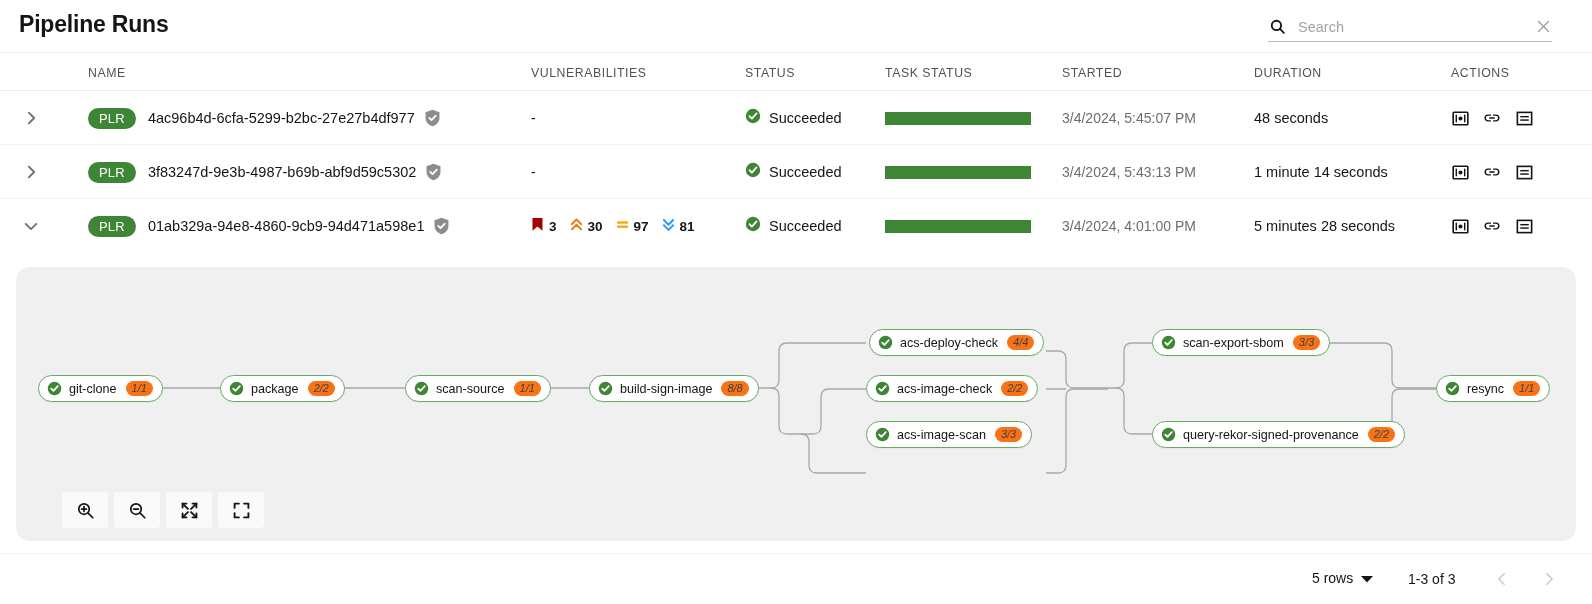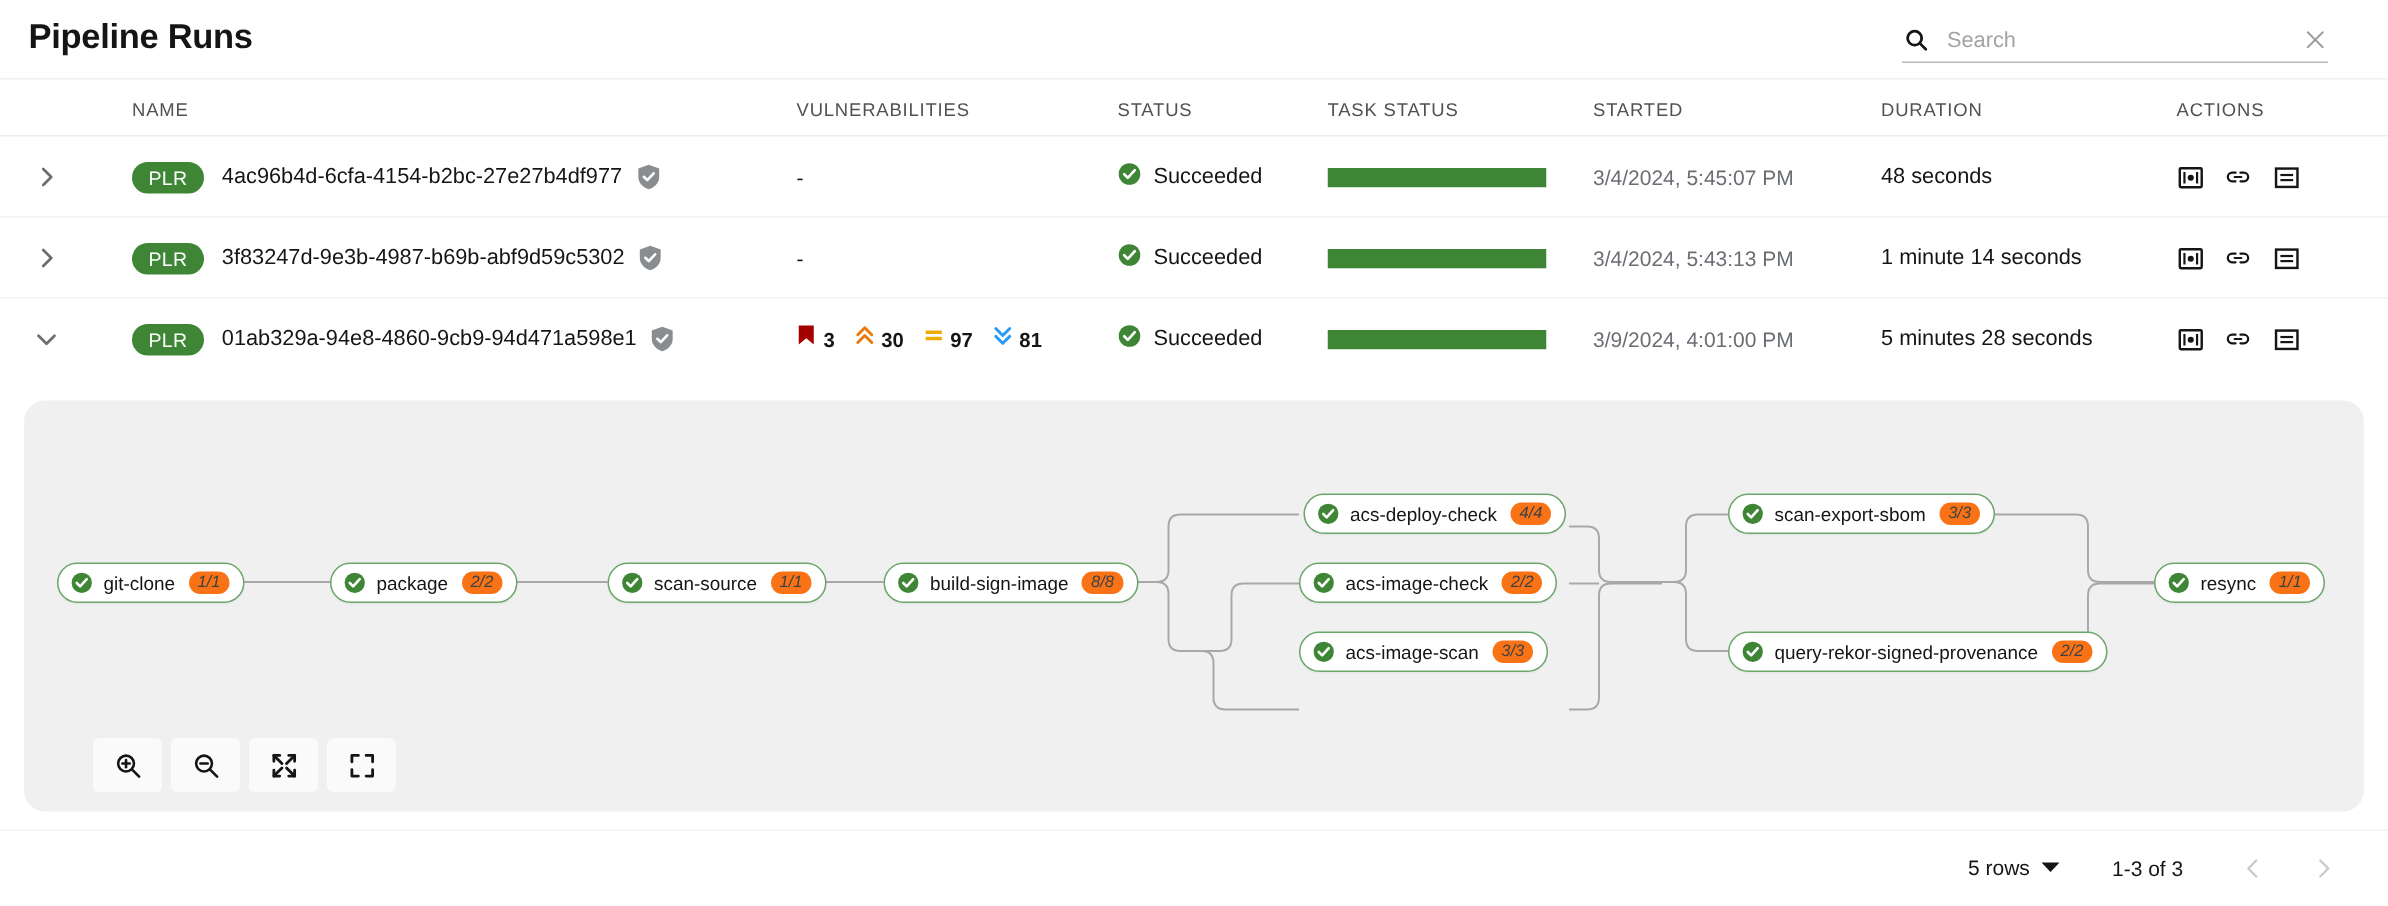--- a/index.html
+++ b/index.html
@@ -183,21 +183,21 @@
     </div>
 
     <div class="trow">
       <div class="cell toggle">
         <svg width="11" height="16" viewBox="0 0 12 18" fill="none" stroke="#6a6e73" stroke-width="2" stroke-linecap="round" stroke-linejoin="round">
             <polyline points="3,3 9,9 3,15"></polyline>
           </svg>
       </div>
       <div class="cell c-name">
         <span class="plr-badge">PLR</span>
-        <span class="run-name">4ac96b4d-6cfa-4154-b2bc-27e27b4df977</span>
+        <span class="run-name">4ac96b4d-6cfa-5299-b2bc-27e27b4df977</span>
         <span class="shield">
           <svg width="17" height="18" viewBox="0 0 20 22">
               <path d="M10 1 L18.5 4 V11 C18.5 16 14.6 19.6 10 21 C5.4 19.6 1.5 16 1.5 11 V4 Z" fill="#8a8d90"></path>
               <polyline points="6,10.8 8.8,13.6 14,8" fill="none" stroke="#fff" stroke-width="2.1" stroke-linecap="round" stroke-linejoin="round"></polyline>
             </svg>
         </span>
       </div>
       <div class="cell c-vuln">
         <span class="vuln-dash">-</span>
       </div>
@@ -373,21 +373,21 @@
             </svg>
         </span>
         <span class="status-text">Succeeded</span>
       </div>
       <div class="cell c-task">
         <div class="progress-track">
           <div class="progress-fill" style="width: 100%;"></div>
         </div>
       </div>
       <div class="cell c-started">
-        <span class="muted-date">3/9/2024, 4:01:00 PM</span>
+        <span class="muted-date">3/4/2024, 4:01:00 PM</span>
       </div>
       <div class="cell c-duration">
         <span class="duration-text">5 minutes 28 seconds</span>
       </div>
       <div class="cell c-actions actions">
         <span class="act-btn">
           <svg width="17" height="17" viewBox="0 0 20 20">
               <rect x="1.4" y="2.6" width="17.2" height="14.8" rx="1" fill="none" stroke="#151515" stroke-width="1.9"></rect>
               <circle cx="10" cy="10" r="2.4" fill="#151515"></circle>
               <rect x="4.2" y="5.5" width="1.7" height="9" fill="#151515"></rect>

